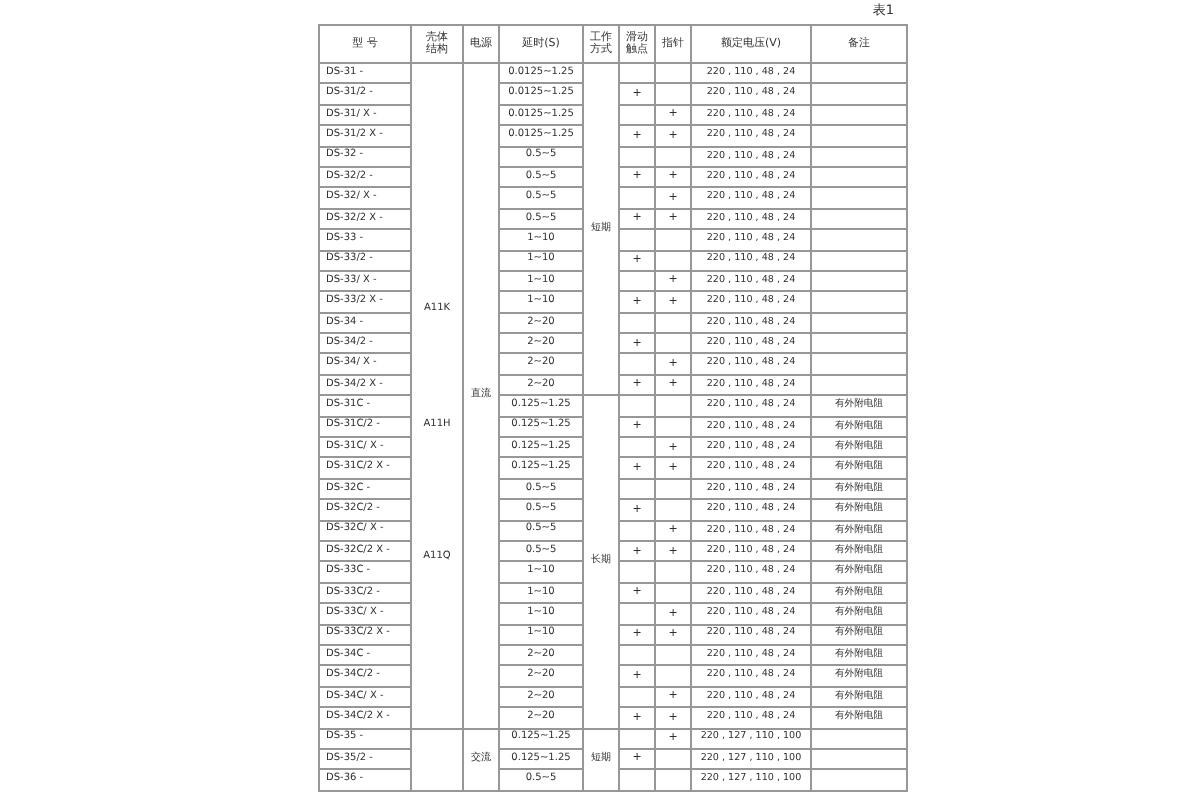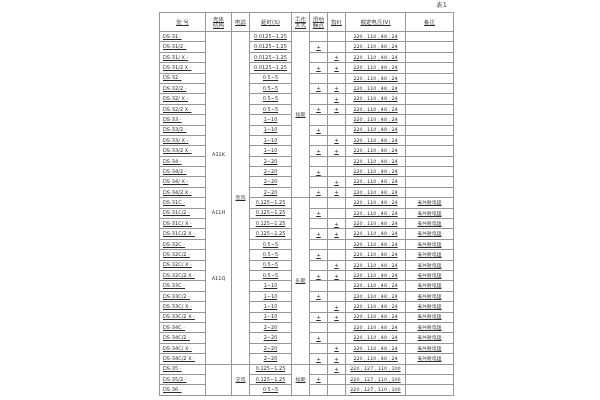--- a/index.html
+++ b/index.html
@@ -2,21 +2,21 @@
 <html><head>
 <meta charset="utf-8">
 <style>
   html,body{margin:0;padding:0;}
   body{
     width:600px;height:400px;background:#ffffff;overflow:hidden;
     font-family:"DejaVu Sans","Liberation Sans",sans-serif;
     color:#2a2a2a;
     -webkit-font-smoothing:antialiased;
   }
-  .table-wrap{position:absolute;left:159px;top:12px;width:294px;text-decoration:underline;}
+  .table-wrap{position:absolute;left:159px;top:12px;width:294px;}
   .table-label{
     position:absolute;top:-10px;right:6px;
     font-size:6.5px;color:#333;line-height:1;
   }
   table.spec{
     border-collapse:collapse;table-layout:fixed;width:294px;
     border:1px solid #777;
   }
   th,td{
     border:1px solid #979797;

